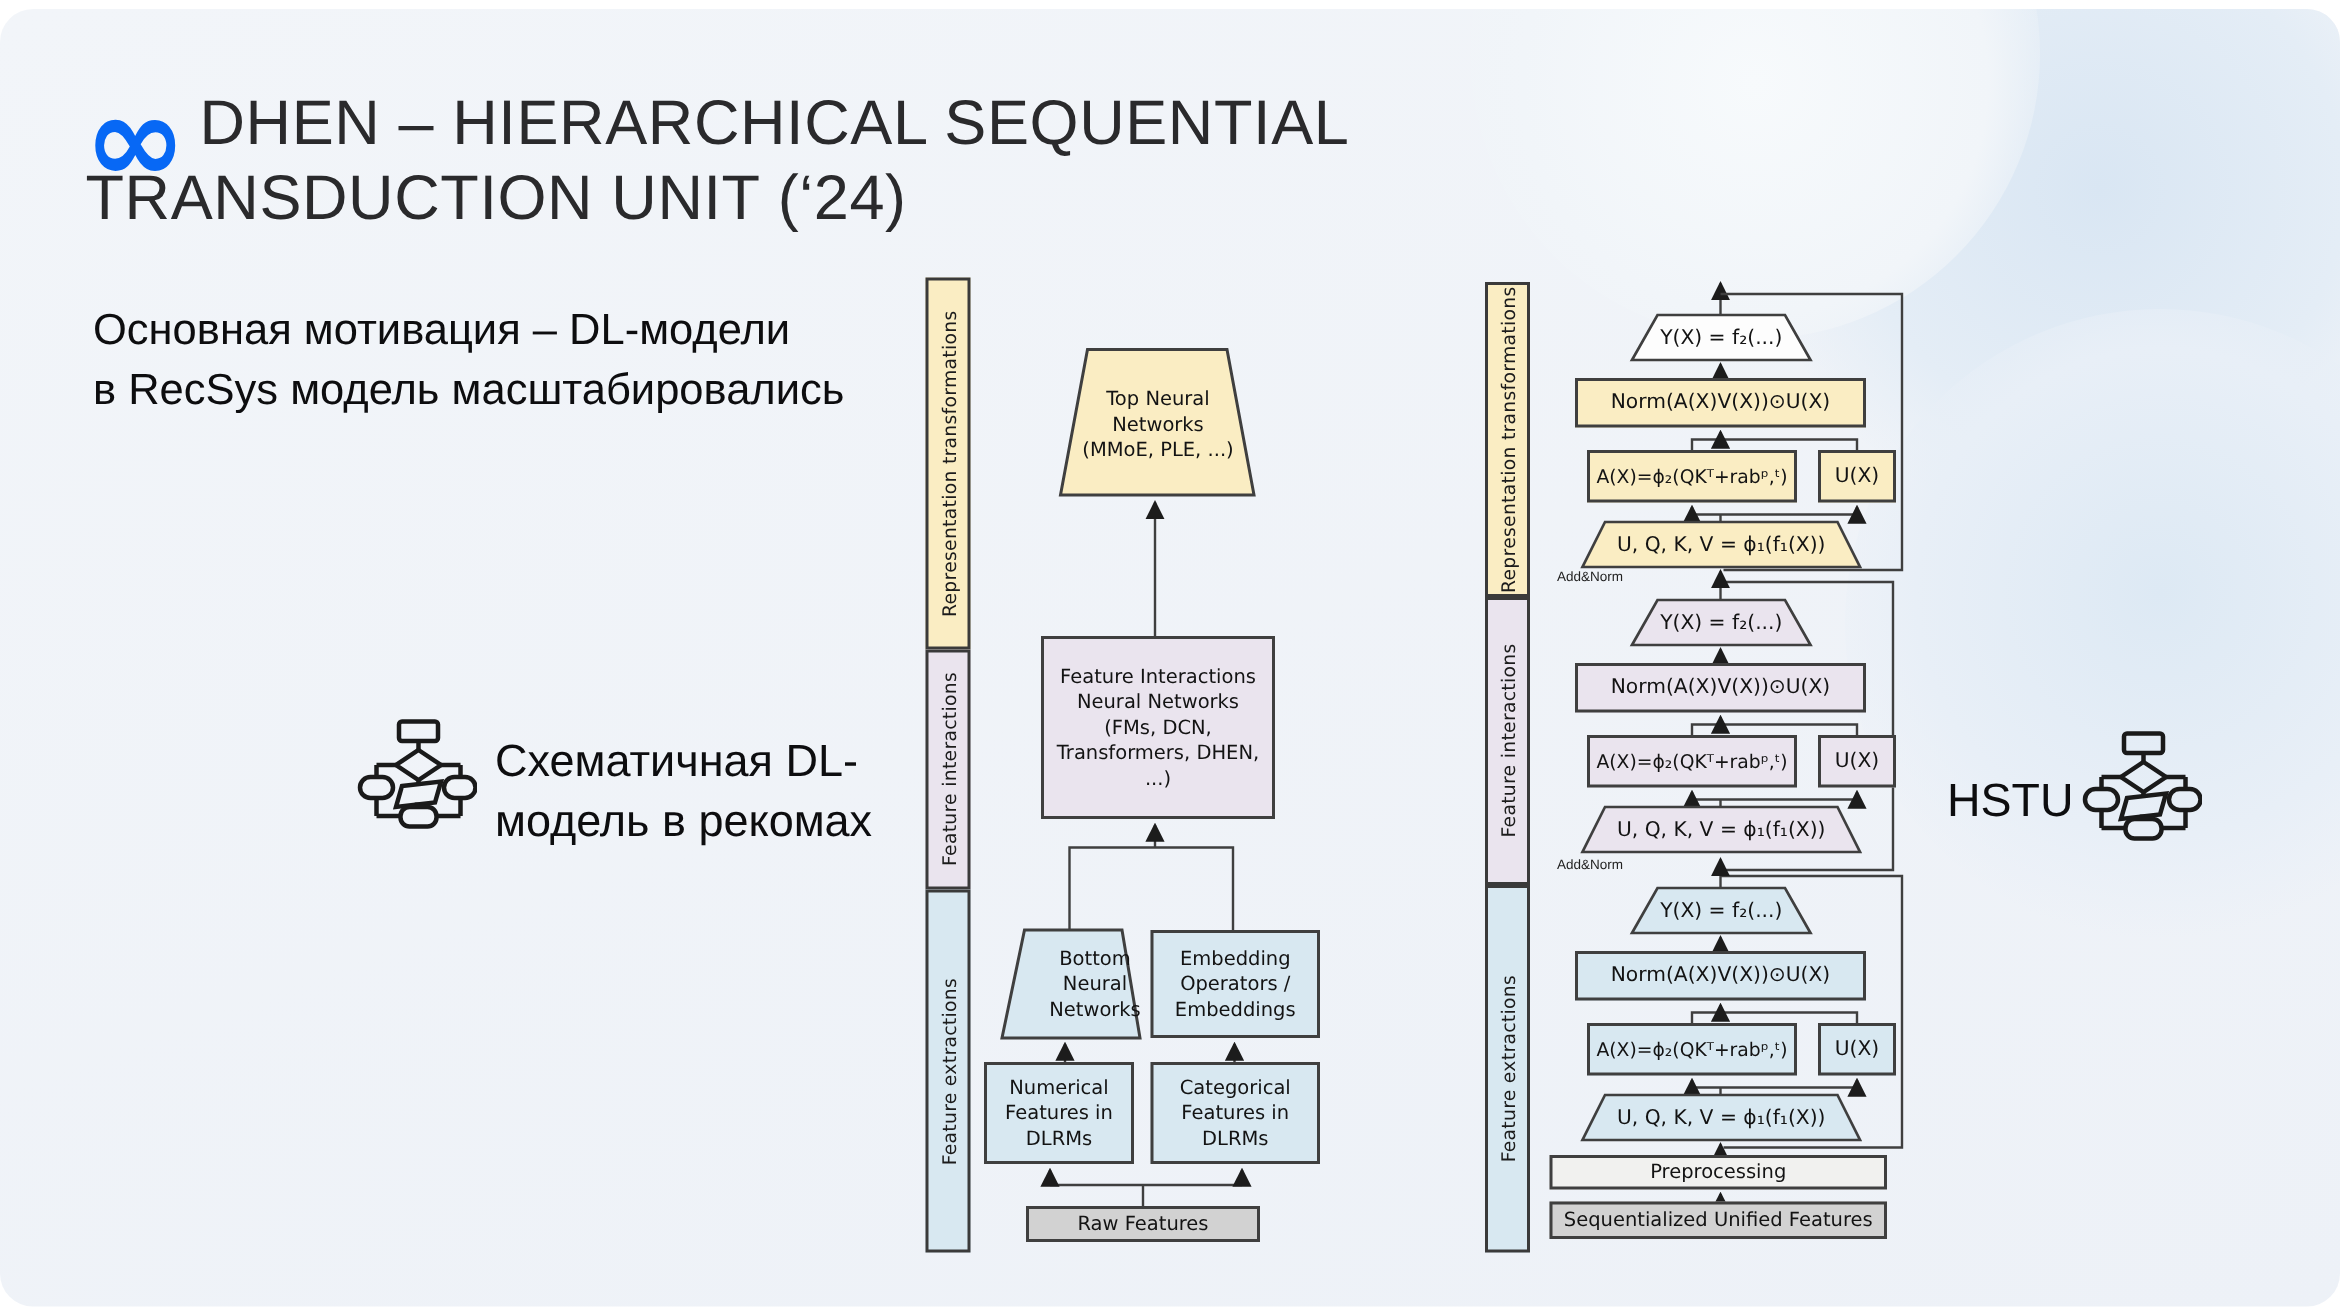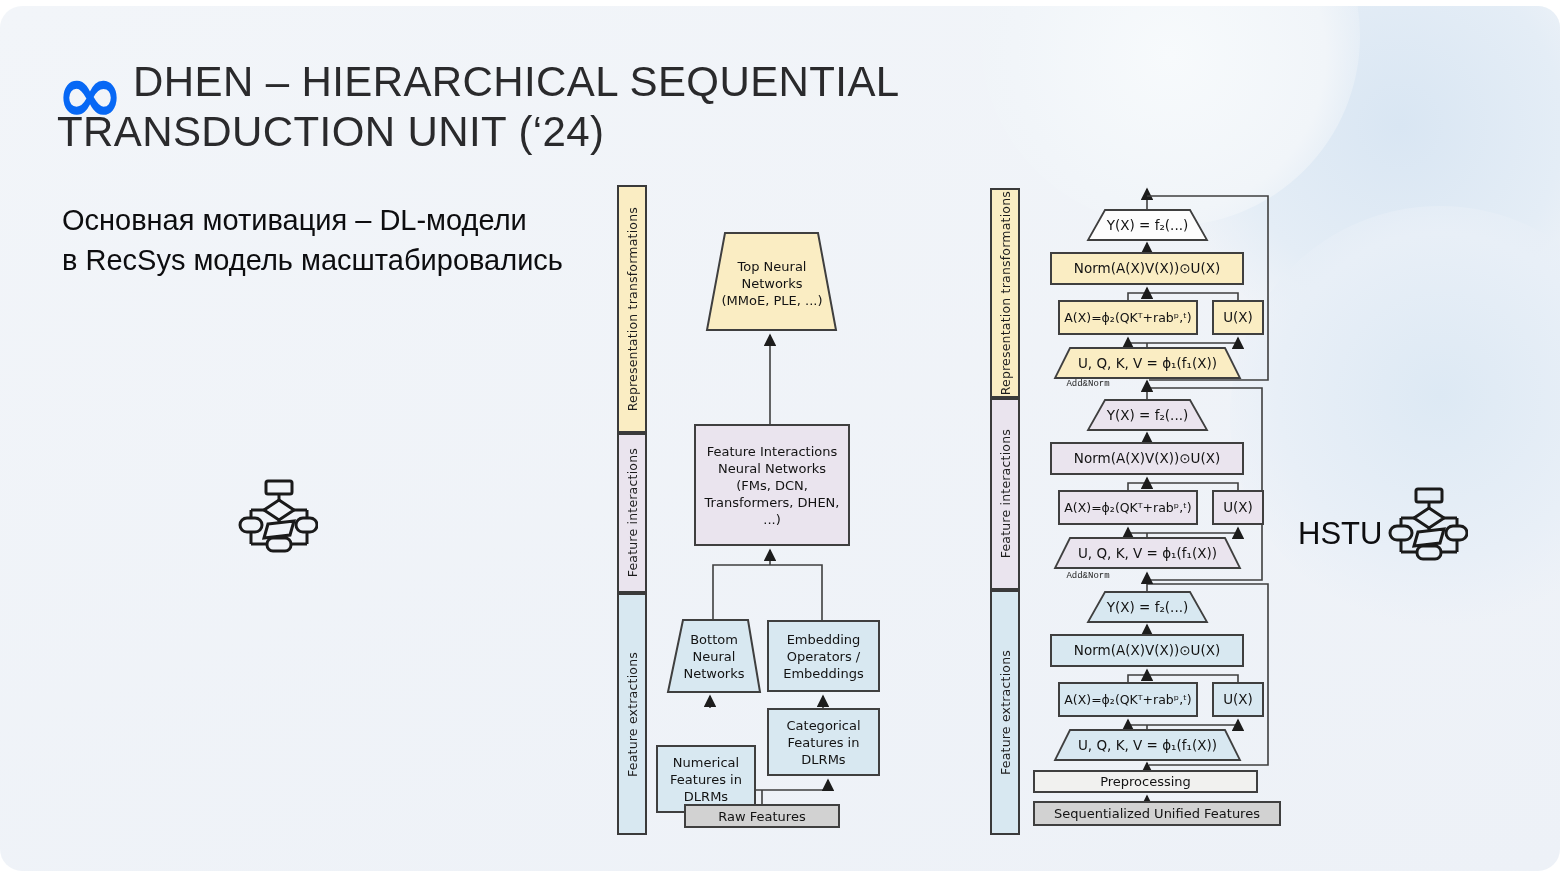--- a/index.html
+++ b/index.html
@@ -23,21 +23,21 @@
   .rbar{left:5px;}
   .box{position:absolute;z-index:2;display:flex;align-items:center;justify-content:center;text-align:center;white-space:pre-line;border:2px solid #3f3f3f;box-sizing:border-box;font-family:"DejaVu Sans",sans-serif;font-size:13px;line-height:17px;color:#131313;}
   .trap-label{position:absolute;z-index:2;display:flex;align-items:center;justify-content:center;text-align:center;white-space:pre-line;font-family:"DejaVu Sans",sans-serif;font-size:13px;line-height:17px;color:#131313;}
   .c-yellow{background:#faedc3;}
   .c-purple{background:#eae4ee;}
   .c-blue{background:#d8e8f1;}
   .c-gray{background:#d2d2d2;}
   .c-light{background:#f1f1ef;}
   .fsmall{font-size:12.5px;}
   .f135{font-size:13.5px;}
-  .addnorm{position:absolute;z-index:2;width:100px;text-align:center;font-family:Liberation Mono, monospace;font-size:9px;color:#222;}
+  .addnorm{position:absolute;z-index:2;width:100px;text-align:left;font-family:Liberation Sans, sans-serif;font-size:9px;color:#222;}
   .flow-icon{stroke:#1a1a1a;stroke-width:3;fill:none;}
 </style>
 </head>
 <body>
 
 <div class="slide">
   <div class="blob blob1"></div>
   <div class="blob blob3"></div>
   <div class="blob blob2"></div>
 
@@ -64,20 +64,22 @@
         <rect x="58" y="40" width="21" height="14" rx="7"></rect>
         <line x1="13" y1="54" x2="13" y2="66"></line>
           <line x1="13" y1="66" x2="29" y2="66"></line>
         <line x1="69" y1="54" x2="69" y2="66"></line>
           <line x1="69" y1="66" x2="53" y2="66"></line>
         <line x1="40" y1="57" x2="40" y2="60"></line>
         <rect x="29" y="60" width="24" height="13" rx="6"></rect>
       </g>
     </svg>
   </div>
+  <div class="abs caption" style="left:330px;top:482px;">Схематичная DL-
+модель в рекомах</div>
 
   <div class="abs hstu-label" style="left:1298px;top:510px;">HSTU</div>
   <div class="abs" style="left:1388px;top:480px;">
     <svg width="80" height="78" viewBox="0 0 80 78">
       <g class="flow-icon">
         <rect x="28" y="3" width="26" height="13" rx="2"></rect>
         <line x1="41" y1="16" x2="41" y2="22"></line>
         <polygon points="41,22 56,32 41,42 26,32"></polygon>
         <line x1="26" y1="32" x2="13" y2="32"></line>
           <line x1="13" y1="32" x2="13" y2="40"></line>
@@ -129,27 +131,27 @@
       </div>
 
     <div class="trap-label" style="left:97px;top:60px;width:130px;height:86px;">Top Neural
 Networks
 (MMoE, PLE, ...)</div>
     <div class="box c-purple" style="left:84px;top:244px;width:156px;height:122px;">Feature Interactions
 Neural Networks
 (FMs, DCN,
 Transformers, DHEN,
 ...)</div>
-    <div class="trap-label" style="left:58px;top:444px;width:92px;height:64px;">Bottom
+    <div class="trap-label" style="left:74px;top:444px;width:92px;height:64px;">Bottom
 Neural
 Networks</div>
     <div class="box c-blue" style="left:157px;top:440px;width:113px;height:72px;">Embedding
 Operators /
 Embeddings</div>
-    <div class="box c-blue" style="left:46px;top:528px;width:100px;height:68px;margin-top:37px;">Numerical
+    <div class="box c-blue" style="left:46px;top:528px;width:100px;height:68px;">Numerical
 Features in
 DLRMs</div>
     <div class="box c-blue" style="left:157px;top:528px;width:113px;height:68px;">Categorical
 Features in
 DLRMs</div>
     <div class="box c-gray" style="left:74px;top:624px;width:156px;height:24px;">Raw Features</div>
   </div>
 
   <div class="diagram" style="left:985px;top:174px;">
     <svg class="dsvg" width="300" height="665" viewBox="0 0 300 665">
@@ -224,15 +226,15 @@
     <div class="trap-label f135" style="left:70px;top:360px;width:185px;height:26px;">U, Q, K, V = ϕ₁(f₁(X))</div>
     <div class="addnorm" style="left:53px;top:391px;">Add&amp;Norm</div>
 
     <div class="trap-label f135" style="left:103px;top:414px;width:119px;height:26px;">Y(X) = f₂(...)</div>
     <div class="box c-blue f135" style="left:65px;top:454px;width:194px;height:33px;">Norm(A(X)V(X))⊙U(X)</div>
     <div class="box c-blue fsmall" style="left:73px;top:502px;width:140px;height:35px;">A(X)=ϕ₂(QKᵀ+rabᵖ,ᵗ)</div>
     <div class="box c-blue f135" style="left:227px;top:502px;width:52px;height:35px;">U(X)</div>
     <div class="trap-label f135" style="left:70px;top:552px;width:185px;height:26px;">U, Q, K, V = ϕ₁(f₁(X))</div>
 
     <div class="box c-light" style="left:48px;top:590px;width:225px;height:23px;">Preprocessing</div>
-    <div class="box c-gray" style="left:48px;top:621px;width:248px;height:25px;">Sequentialized Unified Features</div>
+    <div class="box c-gray" style="left:48px;top:621px;width:225px;height:25px;">Sequentialized Unified Features</div>
   </div>
 </div>
 
 </body></html>

